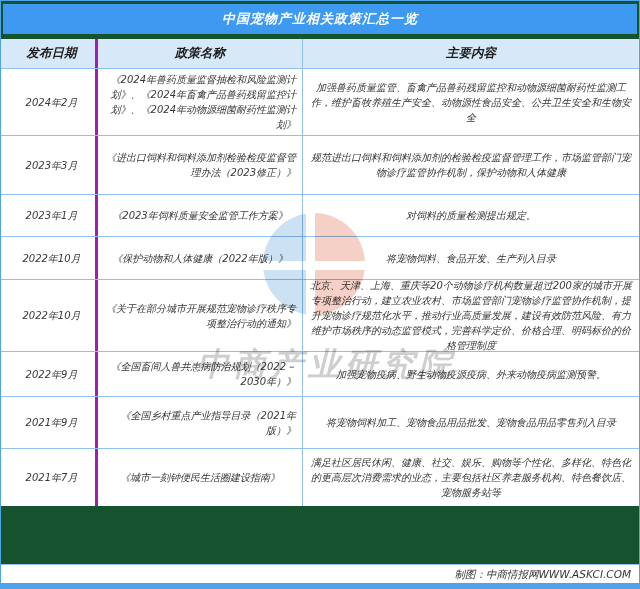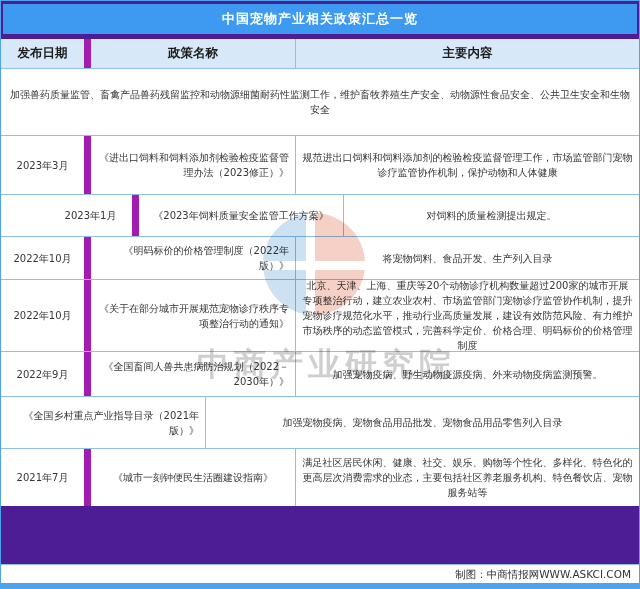--- a/index.html
+++ b/index.html
@@ -1,33 +1,33 @@
 <!DOCTYPE html>
 <html><head>
 <meta charset="utf-8">
 <style>
   html,body { margin:0; padding:0; background:#ffffff; }
   body { width:640px; height:589px; font-family:"DejaVu Sans","Liberation Sans",sans-serif; }
   .page {
     position:relative; width:638px; height:587px;
-    border:1px solid #4EA3EA; background:#4c1d95; overflow:hidden;
+    border:1px solid #4EA3EA; background:#14532d; overflow:hidden;font-style:italic;
   }
   .title-bar {
     position:absolute; top:3px; left:2px; right:2px; height:30px;
     background:#3E9AF0; color:#ffffff; font-weight:bold; font-size:13px;
     display:flex; align-items:center; justify-content:center; letter-spacing:1px;
   }
   .table { position:absolute; top:38px; left:0; right:0; }
   .row { display:flex; border-top:1px solid #8FC0EB; box-sizing:border-box; background:#ffffff; }
   .row.header { background:#D7E9F8; font-weight:bold; font-size:12.5px; color:#1c1c1c; border-top:none; height:29px; }
   .cell {
     box-sizing:border-box; display:flex; align-items:center; justify-content:center;
     text-align:center; padding:2px 6px; line-height:1.5;
   }
-  .c1 { width:90px; border-right:7px solid #a21caf; }
+  .c1 { width:90px; border-right:3px solid #a21caf;margin-left:7px; }
   .c2 { width:205px; border-right:1px solid #8FC0EB;text-align:right; }
   .c3 { flex:1; }
   .row.body { font-size:10px; color:#363636; }
   .footer-bar {
     position:absolute; left:0; right:0; top:563px; height:21px;
     border-top:1px solid #8FC0EB; background:#ffffff;
     display:flex; align-items:center; justify-content:flex-end;
     padding-right:8px; box-sizing:border-box; font-size:10.5px; color:#333333;padding-left:16px;
   }
   .bottom-bar { position:absolute; left:0; right:0; bottom:0; height:5px; background:#4EA3EA; }
@@ -58,50 +58,53 @@
   <div class="title-bar">中国宠物产业相关政策汇总一览</div>
 
   <div class="table">
     <div class="row header">
       <div class="cell c1">发布日期</div>
       <div class="cell c2">政策名称</div>
       <div class="cell c3">主要内容</div>
     </div>
     <div id="rows-container">
         <div class="row body" style="height: 67px;">
+          <div class="cell c1">2024年2月</div>
+          <div class="cell c2">《2024年兽药质量监督抽检和风险监测计划》、《2024年畜禽产品兽药残留监控计划》、《2024年动物源细菌耐药性监测计划》</div>
           <div class="cell c3">加强兽药质量监管、畜禽产品兽药残留监控和动物源细菌耐药性监测工作，维护畜牧养殖生产安全、动物源性食品安全、公共卫生安全和生物安全</div>
         </div>
         <div class="row body" style="height: 59px;">
           <div class="cell c1">2023年3月</div>
           <div class="cell c2">《进出口饲料和饲料添加剂检验检疫监督管理办法（2023修正）》</div>
           <div class="cell c3">规范进出口饲料和饲料添加剂的检验检疫监督管理工作，市场监管部门宠物诊疗监管协作机制，保护动物和人体健康</div>
         </div>
-        <div class="row body" style="height: 42px; padding-left: 48px;">
+        <div class="row body" style="height: 42px;">
           <div class="cell c1">2023年1月</div>
           <div class="cell c2">《2023年饲料质量安全监管工作方案》</div>
           <div class="cell c3">对饲料的质量检测提出规定。</div>
         </div>
         <div class="row body" style="height: 43px;">
           <div class="cell c1">2022年10月</div>
-          <div class="cell c2">《明码标价的价格管理制度（2022年版）》</div>
+          <div class="cell c2">《保护动物和人体健康（2022年版）》</div>
           <div class="cell c3">将宠物饲料、食品开发、生产列入目录</div>
         </div>
         <div class="row body" style="height: 72px;">
           <div class="cell c1">2022年10月</div>
           <div class="cell c2">《关于在部分城市开展规范宠物诊疗秩序专项整治行动的通知》</div>
           <div class="cell c3">北京、天津、上海、重庆等20个动物诊疗机构数量超过200家的城市开展专项整治行动，建立农业农村、市场监管部门宠物诊疗监管协作机制，提升宠物诊疗规范化水平，推动行业高质量发展，建设有效防范风险、有力维护市场秩序的动态监管模式，完善科学定价、价格合理、明码标价的价格管理制度</div>
         </div>
         <div class="row body" style="height: 45px;">
           <div class="cell c1">2022年9月</div>
           <div class="cell c2">《全国畜间人兽共患病防治规划（2022－2030年）》</div>
           <div class="cell c3">加强宠物疫病、野生动物疫源疫病、外来动物疫病监测预警。</div>
         </div>
         <div class="row body" style="height: 52px;">
+          <div class="cell c1">2021年9月</div>
           <div class="cell c2">《全国乡村重点产业指导目录（2021年版）》</div>
-          <div class="cell c3">加强宠物疫病、宠物食品用品批发、宠物食品用品零售列入目录</div>
+          <div class="cell c3">将宠物饲料加工、宠物食品用品批发、宠物食品用品零售列入目录</div>
         </div>
         <div class="row body" style="height: 58px;">
           <div class="cell c1">2021年7月</div>
           <div class="cell c2">《城市一刻钟便民生活圈建设指南》</div>
           <div class="cell c3">满足社区居民休闲、健康、社交、娱乐、购物等个性化、多样化、特色化的更高层次消费需求的业态，主要包括社区养老服务机构、特色餐饮店、宠物服务站等</div>
         </div>
       </div>
   </div>
 
   <div class="watermark">

